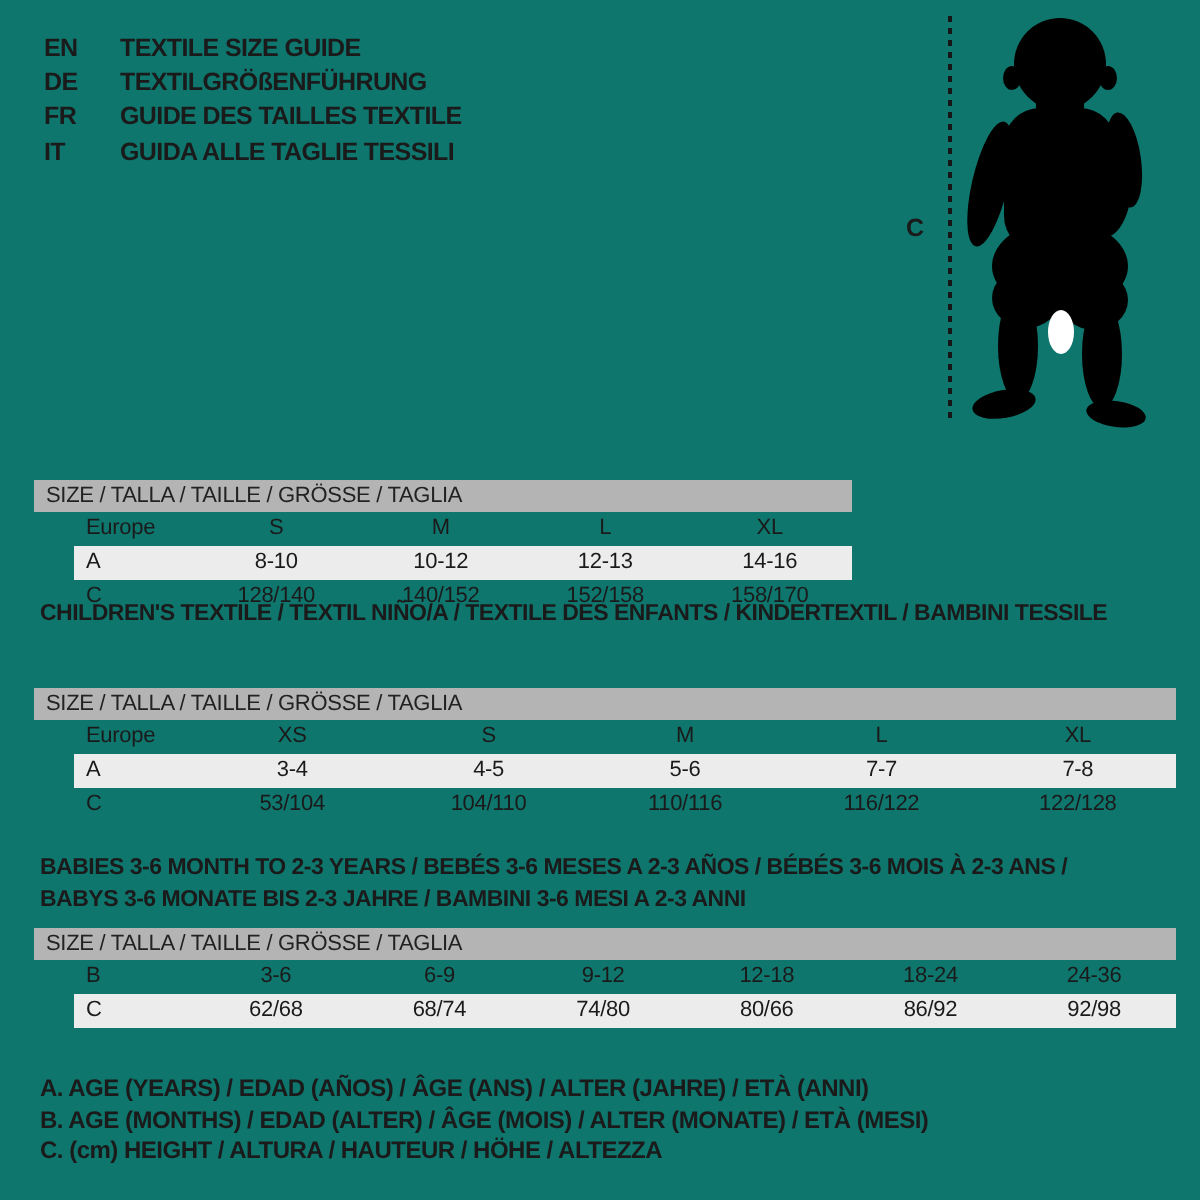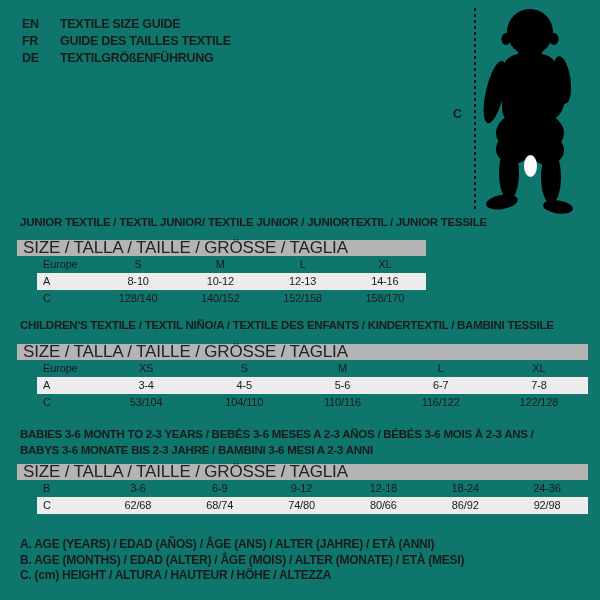--- a/index.html
+++ b/index.html
@@ -23,57 +23,61 @@
     background:repeating-linear-gradient(to bottom, #161616 0 3px, transparent 3px 6px);
   }
   .fig-label{position:absolute; left:453px; top:107px; font-weight:700; font-size:12.5px;}
   .baby-svg{position:absolute; left:477px; top:6px;}
   .baby-part{fill:var(--silhouette);}
   .baby-cut{fill:#ffffff;}
 
   
   .section-title{position:absolute; left:20px; font-weight:700; font-size:11.5px; letter-spacing:-0.25px; white-space:nowrap;}
   .title-junior{top:216px;}
-  .title-children{top:319px;}
+  .title-children{top:301px;}
   .title-babies{top:426px; line-height:16px;}
 
   
   .sg-table{position:absolute; left:17px;}
   .tbl-junior{top:240px; width:409px;}
   .tbl-children{top:344px; width:571px;}
   .tbl-babies{top:464px; width:571px;}
   .size-bar{
     height:16px; line-height:16px; background:var(--bar);
-    font-size:17px; padding-left:6px; box-sizing:border-box; color:#222;
+    font-size:11px; padding-left:6px; box-sizing:border-box; color:#222;
   }
   .t-row{display:flex; height:17px; line-height:17px; font-size:11px;margin-left:20px;}
   .t-row.shaded{background:var(--stripe);}
   .t-label{width:60px; padding-left:6px; box-sizing:border-box;}
   .t-cell{flex:1; text-align:center;}
 
   
   .footnotes{position:absolute; left:20px; top:537px; font-weight:700; font-size:12px; line-height:15.5px; letter-spacing:-0.25px; white-space:nowrap;}
 </style>
 </head>
 <body>
 
 <div class="page">
 
   <div class="lang-block">
     <div class="lang-row">
       <span class="lang-code">EN</span>
       <span>TEXTILE SIZE GUIDE</span>
     </div>
     <div class="lang-row">
+      <span class="lang-code">DE</span>
+      <span>TEXTILGRÖßENFÜHRUNG</span>
+    </div>
+    <div class="lang-row">
       <span class="lang-code">FR</span>
       <span>GUIDE DES TAILLES TEXTILE</span>
     </div>
     <div class="lang-row">
-      <span class="lang-code">DE</span>
-      <span>TEXTILGRÖßENFÜHRUNG</span>
+      <span class="lang-code">IT</span>
+      <span>GUIDA ALLE TAGLIE TESSILI</span>
     </div>
   </div>
 
   <span class="fig-label">C</span>
   <div class="fig-line"></div>
   <svg class="baby-svg" width="115" height="210" viewBox="0 0 115 210" xmlns="http://www.w3.org/2000/svg">
     <ellipse class="baby-part" cx="53" cy="26" rx="23" ry="23"></ellipse>
     <ellipse class="baby-part" cx="29" cy="33" rx="4.5" ry="6"></ellipse>
     <ellipse class="baby-part" cx="77" cy="33" rx="4.5" ry="6"></ellipse>
     <ellipse class="baby-part" cx="53" cy="38" rx="16" ry="12"></ellipse>
@@ -85,21 +89,20 @@
     <ellipse class="baby-part" cx="53" cy="127" rx="34" ry="23"></ellipse>
     <ellipse class="baby-part" cx="36" cy="143" rx="17" ry="15"></ellipse>
     <ellipse class="baby-part" cx="70" cy="144" rx="17" ry="15"></ellipse>
     <ellipse class="baby-cut" cx="53.5" cy="160" rx="6.5" ry="11"></ellipse>
     <ellipse class="baby-part" cx="32" cy="167" rx="10" ry="27"></ellipse>
     <ellipse class="baby-part" cx="74" cy="171" rx="10" ry="27"></ellipse>
     <ellipse class="baby-part" cx="25" cy="196" rx="16" ry="7" transform="rotate(-10 25 196)"></ellipse>
     <ellipse class="baby-part" cx="81" cy="201" rx="15" ry="6.5" transform="rotate(8 81 201)"></ellipse>
   </svg>
 
-  <div class="section-title title-junior">JUNIOR TEXTILE / TEXTIL JUNIOR/ TEXTILE JUNIOR / JUNIORTEXTIL / JUNIOR TESSILE</div>
   <div class="sg-table tbl-junior">
     <div class="size-bar">SIZE / TALLA / TAILLE / GRÖSSE / TAGLIA</div>
     <div class="t-row">
       <div class="t-label">Europe</div>
       <div class="t-cell">S</div>
       <div class="t-cell">M</div>
       <div class="t-cell">L</div>
       <div class="t-cell">XL</div>
     </div>
     <div class="t-row shaded">
@@ -127,21 +130,21 @@
       <div class="t-cell">S</div>
       <div class="t-cell">M</div>
       <div class="t-cell">L</div>
       <div class="t-cell">XL</div>
     </div>
     <div class="t-row shaded">
       <div class="t-label">A</div>
       <div class="t-cell">3-4</div>
       <div class="t-cell">4-5</div>
       <div class="t-cell">5-6</div>
-      <div class="t-cell">6-7</div>
+      <div class="t-cell">7-7</div>
       <div class="t-cell">7-8</div>
     </div>
     <div class="t-row">
       <div class="t-label">C</div>
       <div class="t-cell">53/104</div>
       <div class="t-cell">104/110</div>
       <div class="t-cell">110/116</div>
       <div class="t-cell">116/122</div>
       <div class="t-cell">122/128</div>
     </div>

